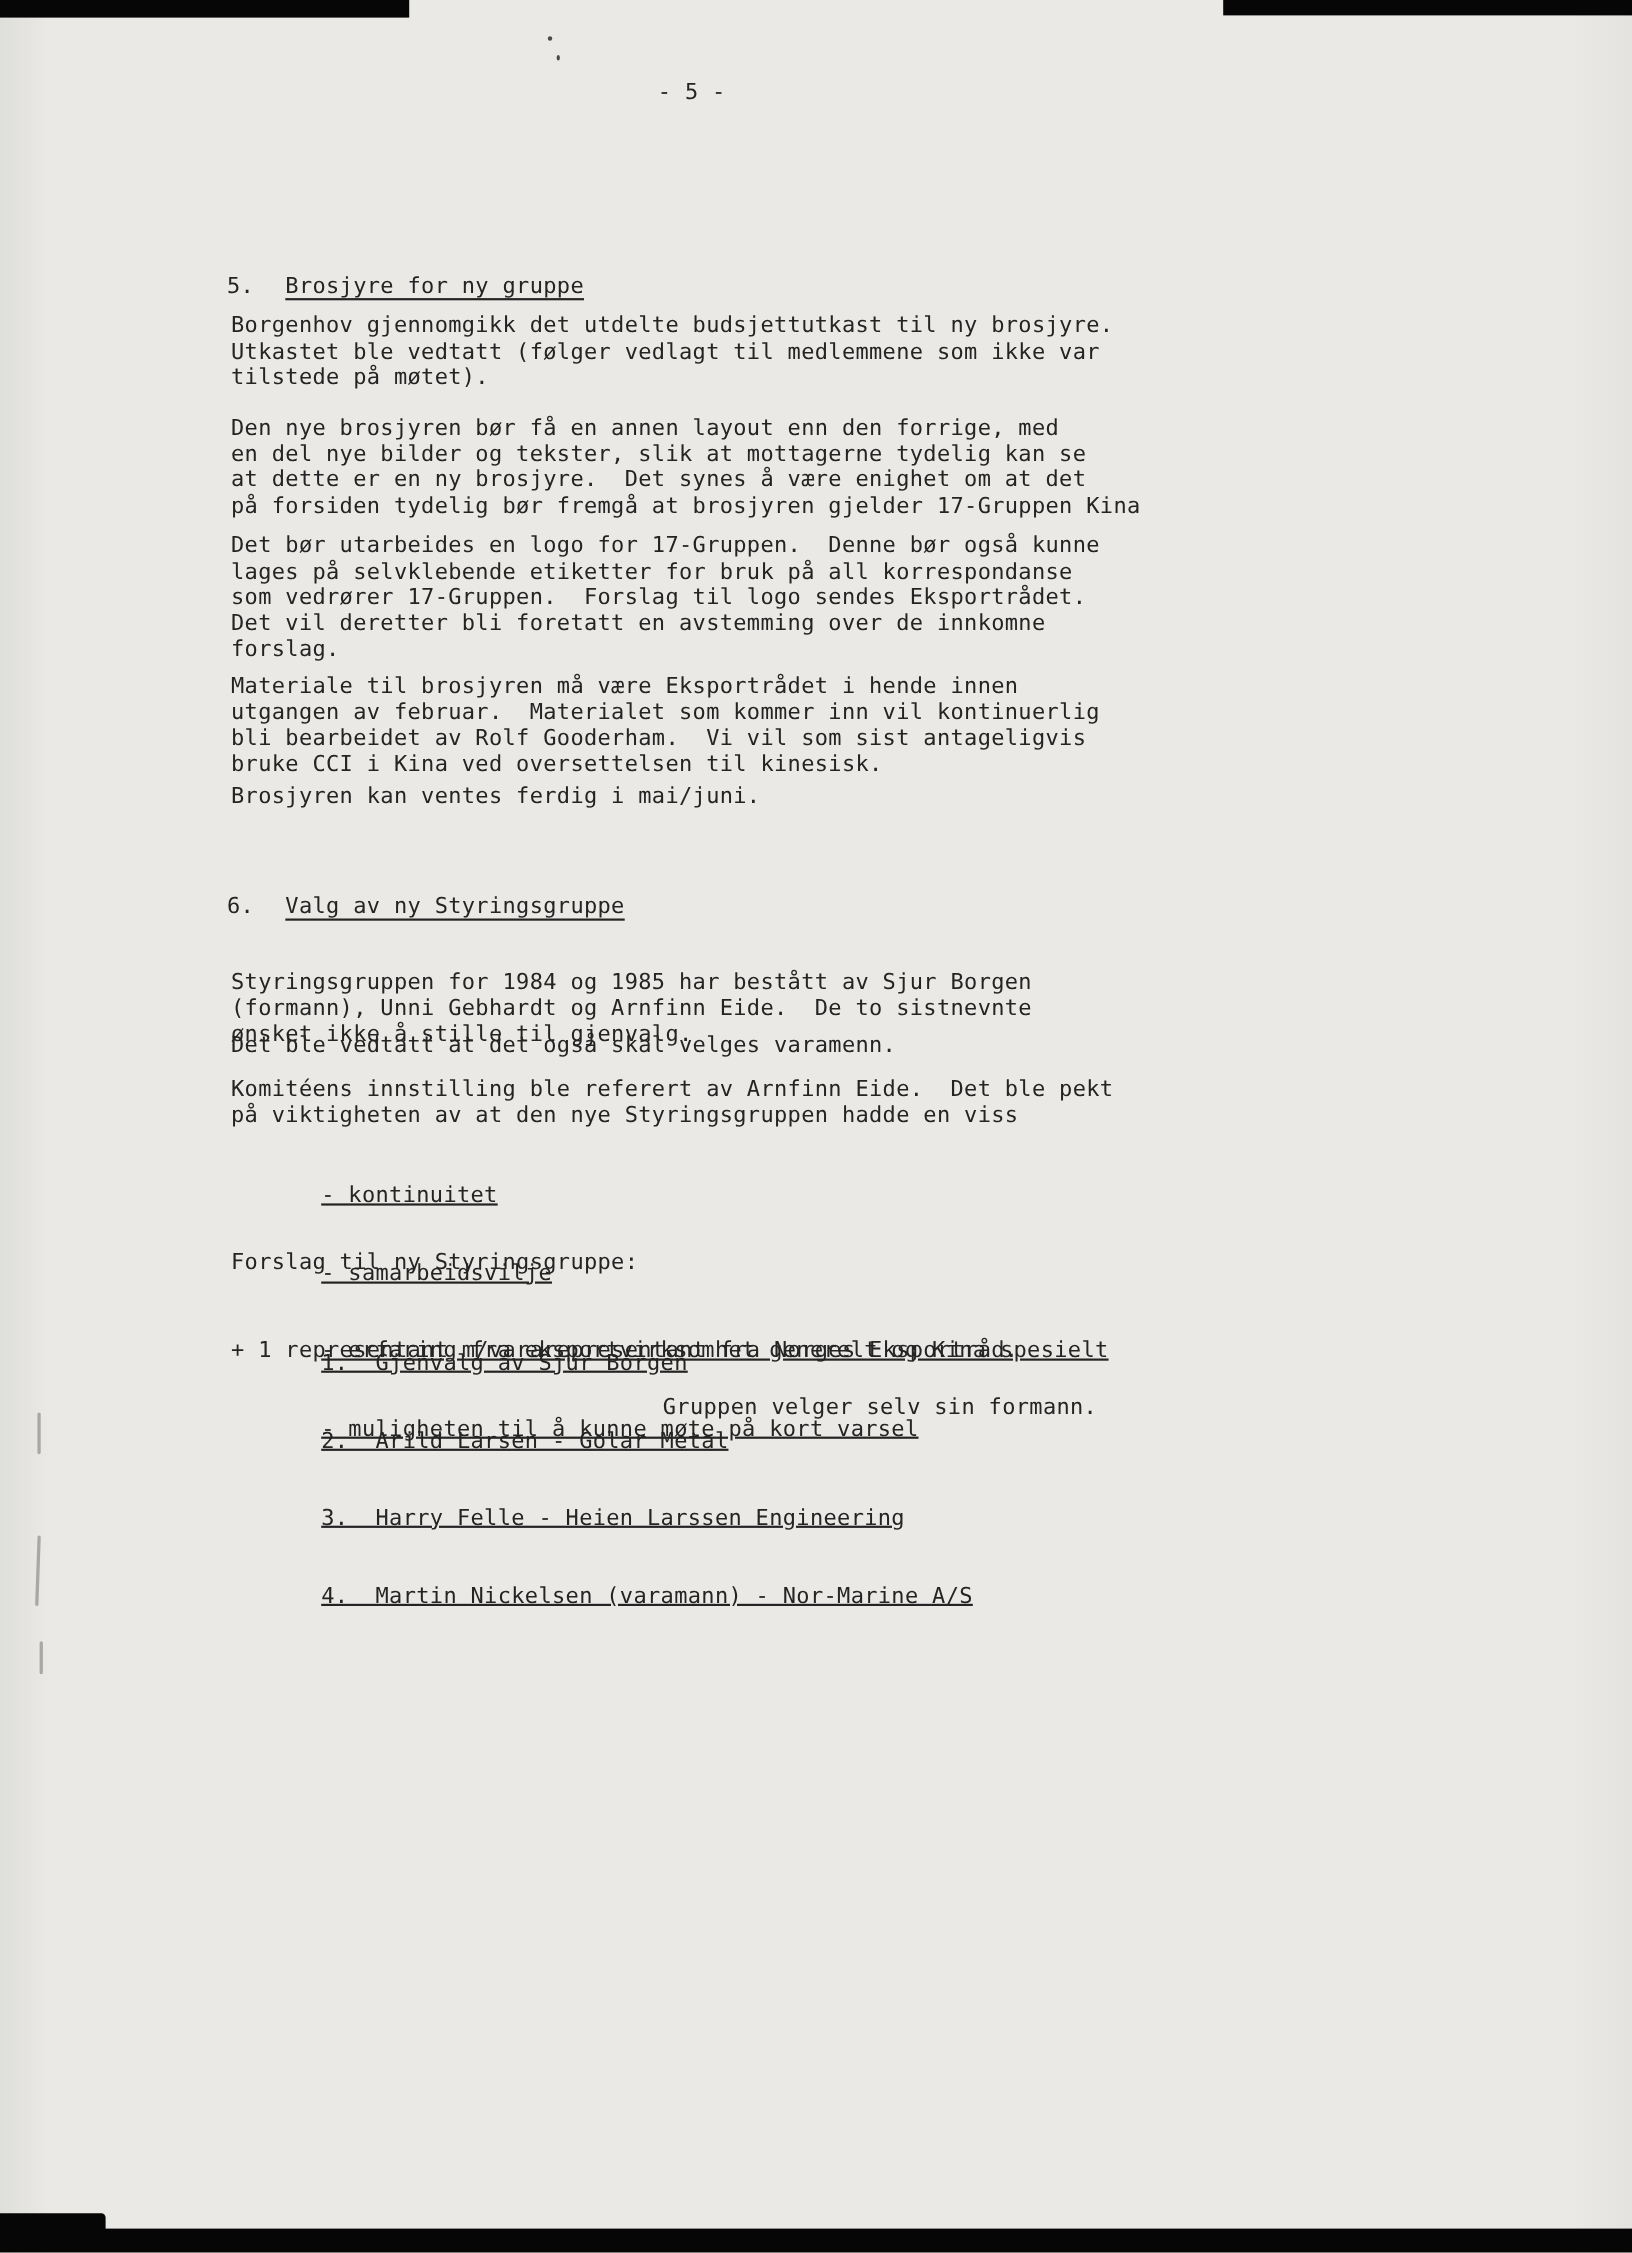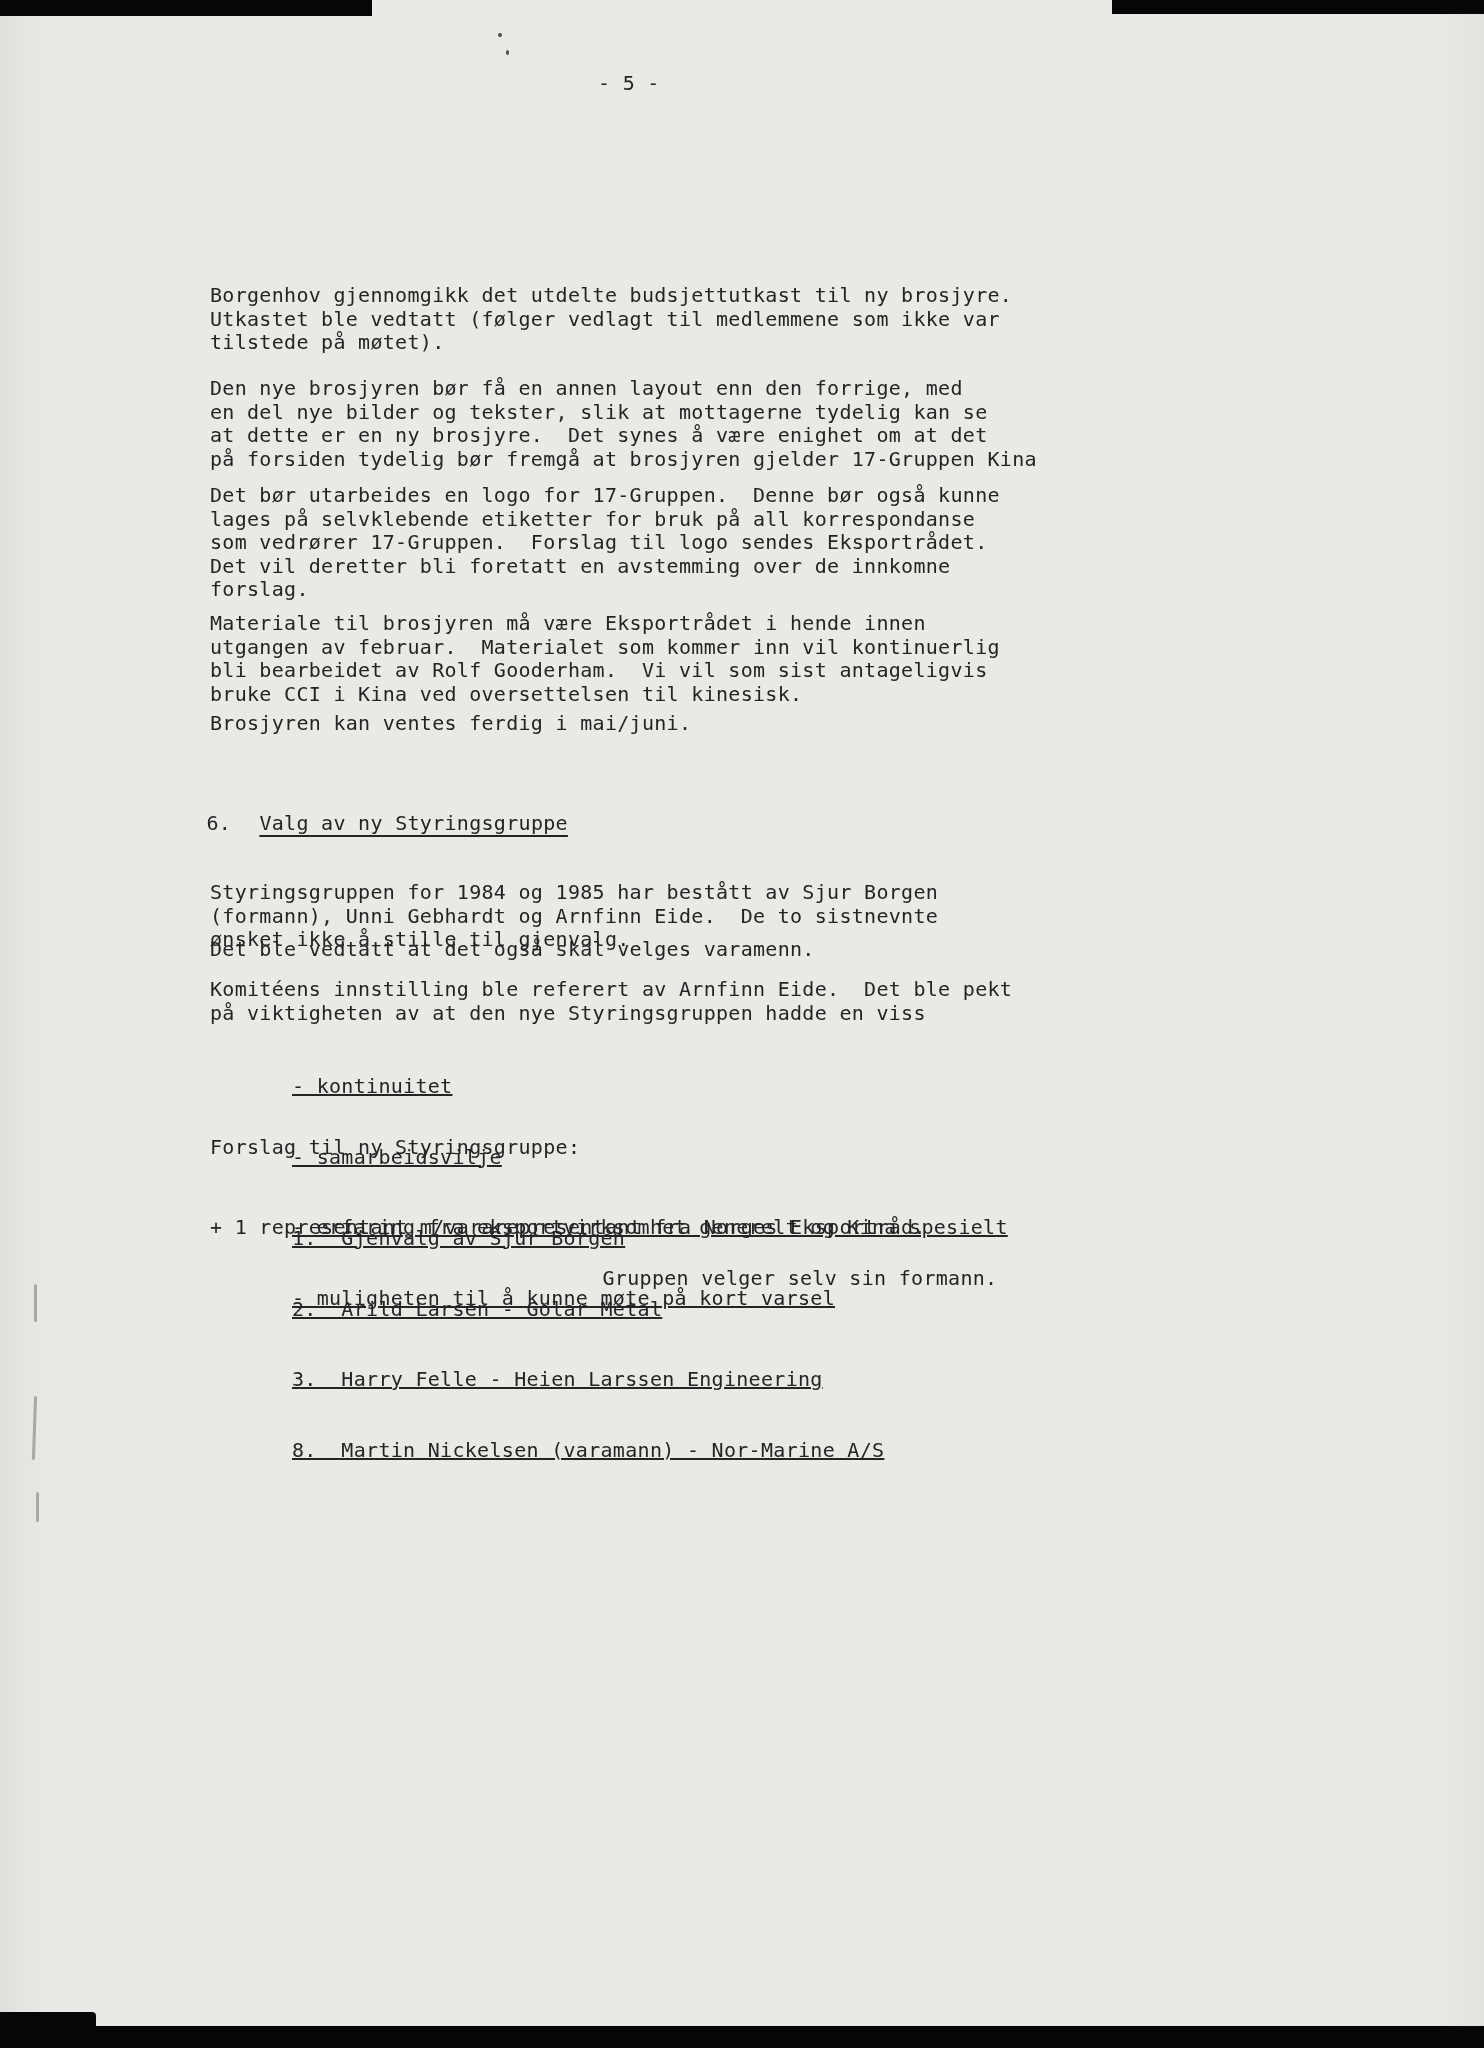--- a/index.html
+++ b/index.html
@@ -68,20 +68,23 @@
   <div class="artifact edge-bottom-left-nub"></div>
   <div class="artifact edge-bottom"></div>
   <div class="speck s1"></div>
   <div class="speck s2"></div>
   <div class="margin-mark m1"></div>
   <div class="margin-mark m2"></div>
   <div class="margin-mark m3"></div>
 
   <div class="abs page-number">- 5 -</div>
 
+  <div class="head-5">
+    <span class="sec-num">5.</span><span class="sec-title">Brosjyre for ny gruppe</span>
+  </div>
   <p class="abs para p5-0">Borgenhov gjennomgikk det utdelte budsjettutkast til ny brosjyre.
 Utkastet ble vedtatt (følger vedlagt til medlemmene som ikke var
 tilstede på møtet).</p>
   <p class="abs para p5-1">Den nye brosjyren bør få en annen layout enn den forrige, med
 en del nye bilder og tekster, slik at mottagerne tydelig kan se
 at dette er en ny brosjyre.  Det synes å være enighet om at det
 på forsiden tydelig bør fremgå at brosjyren gjelder 17-Gruppen Kina</p>
   <p class="abs para p5-2">Det bør utarbeides en logo for 17-Gruppen.  Denne bør også kunne
 lages på selvklebende etiketter for bruk på all korrespondanse
 som vedrører 17-Gruppen.  Forslag til logo sendes Eksportrådet.
@@ -109,19 +112,19 @@
     <div class="list-line">- erfaring fra eksportvirksomhet generelt og Kina spesielt</div>
     <div class="list-line">- muligheten til å kunne møte på kort varsel</div>
   </div>
 
   <div class="abs proposal-intro">Forslag til ny Styringsgruppe:</div>
 
   <div class="abs candidates">
     <div class="list-line">1.  Gjenvalg av Sjur Borgen</div>
     <div class="list-line">2.  Arild Larsen - Golar Metal</div>
     <div class="list-line">3.  Harry Felle - Heien Larssen Engineering</div>
-    <div class="list-line">8.  Martin Nickelsen (varamann) - Nor-Marine A/S</div>
+    <div class="list-line">4.  Martin Nickelsen (varamann) - Nor-Marine A/S</div>
   </div>
 
   <div class="abs extra-line">+ 1 representant m/vararepresentant fra Norges Eksportråd.</div>
   <div class="abs closing-line">Gruppen velger selv sin formann.</div>
 
 </div>
 
 </body></html>

